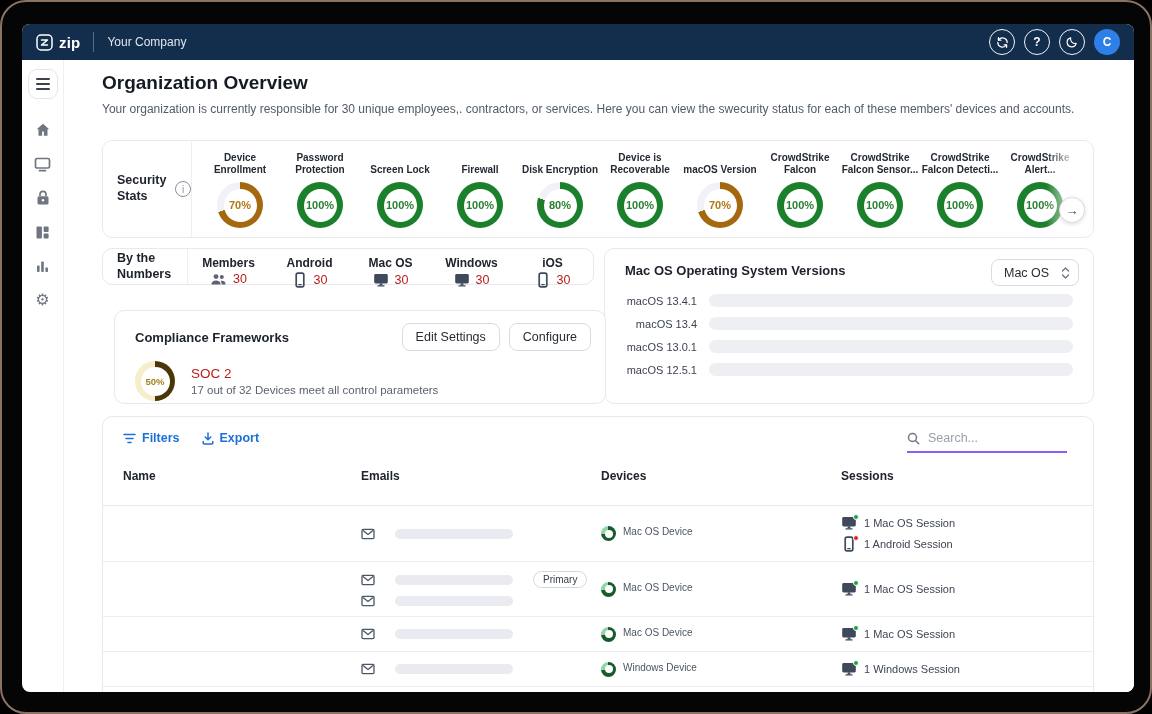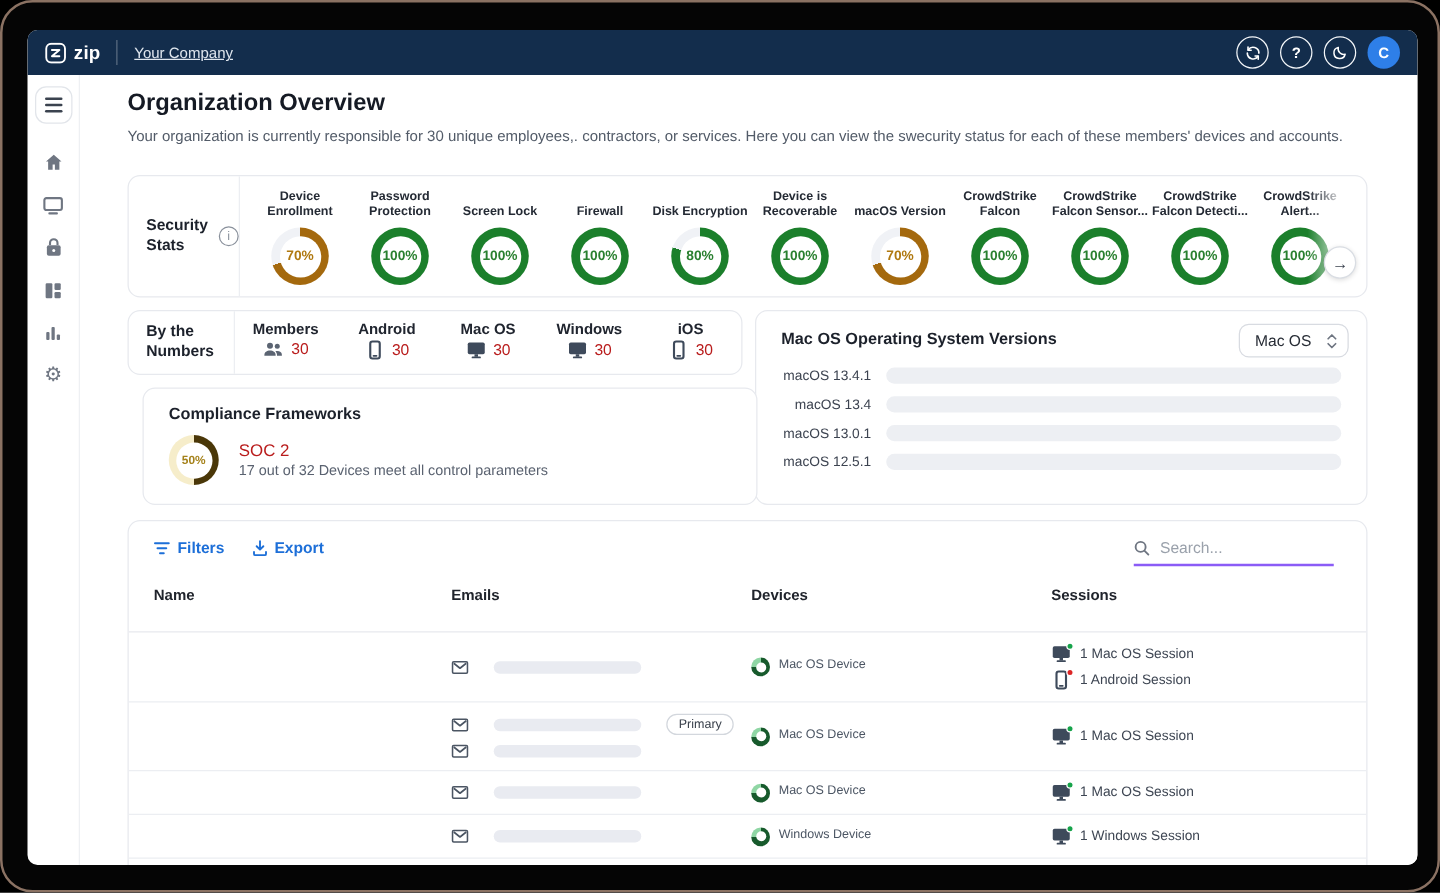--- a/index.html
+++ b/index.html
@@ -5,21 +5,21 @@
   * { margin:0; padding:0; box-sizing:border-box; }
   html,body { width:1152px; height:714px; background:#000; font-family:"Liberation Sans",sans-serif; }
   .stage { position:relative; width:1152px; height:714px; background:#050505; border-radius:26px; border:2px solid #8b7263; overflow:hidden; }
   .app { position:absolute; left:20px; top:22px; width:1112px; height:668px; background:#fff; border-radius:8px; overflow:hidden; display:flex; flex-direction:column; }
 
   
   .navbar { flex:0 0 36px; background:#132d4c; display:flex; align-items:center; padding:0 14px; }
   .logo { display:flex; align-items:center; gap:6px; color:#fff; }
   .logo-text { font-size:15px; font-weight:bold; letter-spacing:.2px; }
   .nav-div { width:1px; height:20px; background:rgba(255,255,255,.3); margin:0 13px; }
-  .company { color:#dfe6ee; font-size:12px;text-decoration:underline; }
+  .company { color:#dfe6ee; font-size:12px; }
   .nav-right { margin-left:auto; display:flex; align-items:center; gap:9px; }
   .nav-circle { width:26px; height:26px; border-radius:50%; border:1.6px solid #f2f5f8; display:flex; align-items:center; justify-content:center; color:#fff; font-size:12px; background:transparent; cursor:pointer; }
   .avatar { width:26px; height:26px; border-radius:50%; background:#2e7fe8; color:#fff; font-size:12px; font-weight:bold; display:flex; align-items:center; justify-content:center; }
 
   
   .app-body { flex:1; display:flex; min-height:0; }
   .sidebar { flex:0 0 42px; border-right:1px solid #eef0f3; display:flex; flex-direction:column; align-items:center; padding-top:9px; }
   .hamburger { width:30px; height:30px; border:1px solid #e2e5ea; border-radius:9px; background:#fff; display:flex; flex-direction:column; align-items:center; justify-content:center; gap:3px; cursor:pointer; margin-bottom:14px; }
   .hamburger i { display:block; width:14px; height:2px; background:#3b434f; border-radius:1px; }
   .side-ic { width:34px; height:34px; display:flex; align-items:center; justify-content:center; color:#6f7682; cursor:pointer; }
@@ -40,21 +40,21 @@
   .sec-stats { flex:1; display:flex; padding:8px 0 0 8px; overflow:hidden; }
   .stat-item { flex:0 0 80px; display:flex; flex-direction:column; align-items:center; }
   .stat-title { height:27px; display:flex; align-items:flex-end; justify-content:center; text-align:center; font-size:10px; font-weight:bold; color:#242a34; line-height:1.2; width:80px; }
   .ring { width:46px; height:46px; border-radius:50%; margin-top:6px; position:relative; display:flex; align-items:center; justify-content:center; }
   .ring::before { content:""; position:absolute; inset:6.5px; background:#fff; border-radius:50%; }
   .ring b { position:relative; font-size:11px; font-weight:bold; }
   .sec-fade { position:absolute; top:1px; bottom:1px; right:1px; width:46px; background:linear-gradient(to right, rgba(255,255,255,0), #fff 70%); border-radius:0 10px 10px 0; pointer-events:none; }
   .sec-arrow { position:absolute; right:8px; top:56px; width:26px; height:26px; border-radius:50%; border:1px solid #d9dde3; background:#fff; box-shadow:0 1px 4px rgba(0,0,0,.14); color:#3c4350; font-size:13px; display:flex; align-items:center; justify-content:center; cursor:pointer; }
 
   
-  .num-card { left:38px; top:188px; width:492px; height:52px; display:flex; }
+  .num-card { left:38px; top:188px; width:492px; height:37px; display:flex; }
   .num-label-wrap { flex:0 0 85px; border-right:1px solid #eceef2; display:flex; align-items:center; padding-left:14px; }
   .num-label { font-size:12.5px; font-weight:bold; color:#1c212b; line-height:1.25; width:56px; }
   .num-items { flex:1; display:flex; padding-top:7px; }
   .num-item { flex:1; display:flex; flex-direction:column; align-items:center; gap:2px; }
   .num-item-label { font-size:12px; font-weight:bold; color:#20252f; }
   .num-item-val { display:flex; align-items:center; gap:6px; font-size:12.5px; color:#b91c1c; }
 
   
   .chart-card { left:540px; top:188px; width:490px; height:156px; padding:14px 20px; }
   .chart-title { font-size:13px; font-weight:bold; color:#1c212b; }
@@ -364,20 +364,24 @@
               <div class="os-row">
                 <span class="os-row-label">macOS 12.5.1</span>
                 <span class="os-track"><span class="os-fill" style="width: 21%;"></span></span>
               </div>
             </div>
         </div>
 
         <div class="card comp-card">
           <div class="comp-head">
             <span class="comp-title">Compliance Frameworks</span>
+            <div class="comp-btns">
+              <button class="btn">Edit Settings</button>
+              <button class="btn">Configure</button>
+            </div>
           </div>
           <div class="comp-row">
             <div class="soc-ring" id="soc-ring" style="background: conic-gradient(rgb(74, 55, 8) 50%, rgb(246, 237, 202) 0deg);">
                 <b id="soc-pct" style="color: rgb(165, 130, 27);">50%</b>
               </div>
             <div>
               <div class="soc-name">SOC 2</div>
               <div class="soc-desc">17 out of 32 Devices meet all control parameters</div>
             </div>
           </div>

